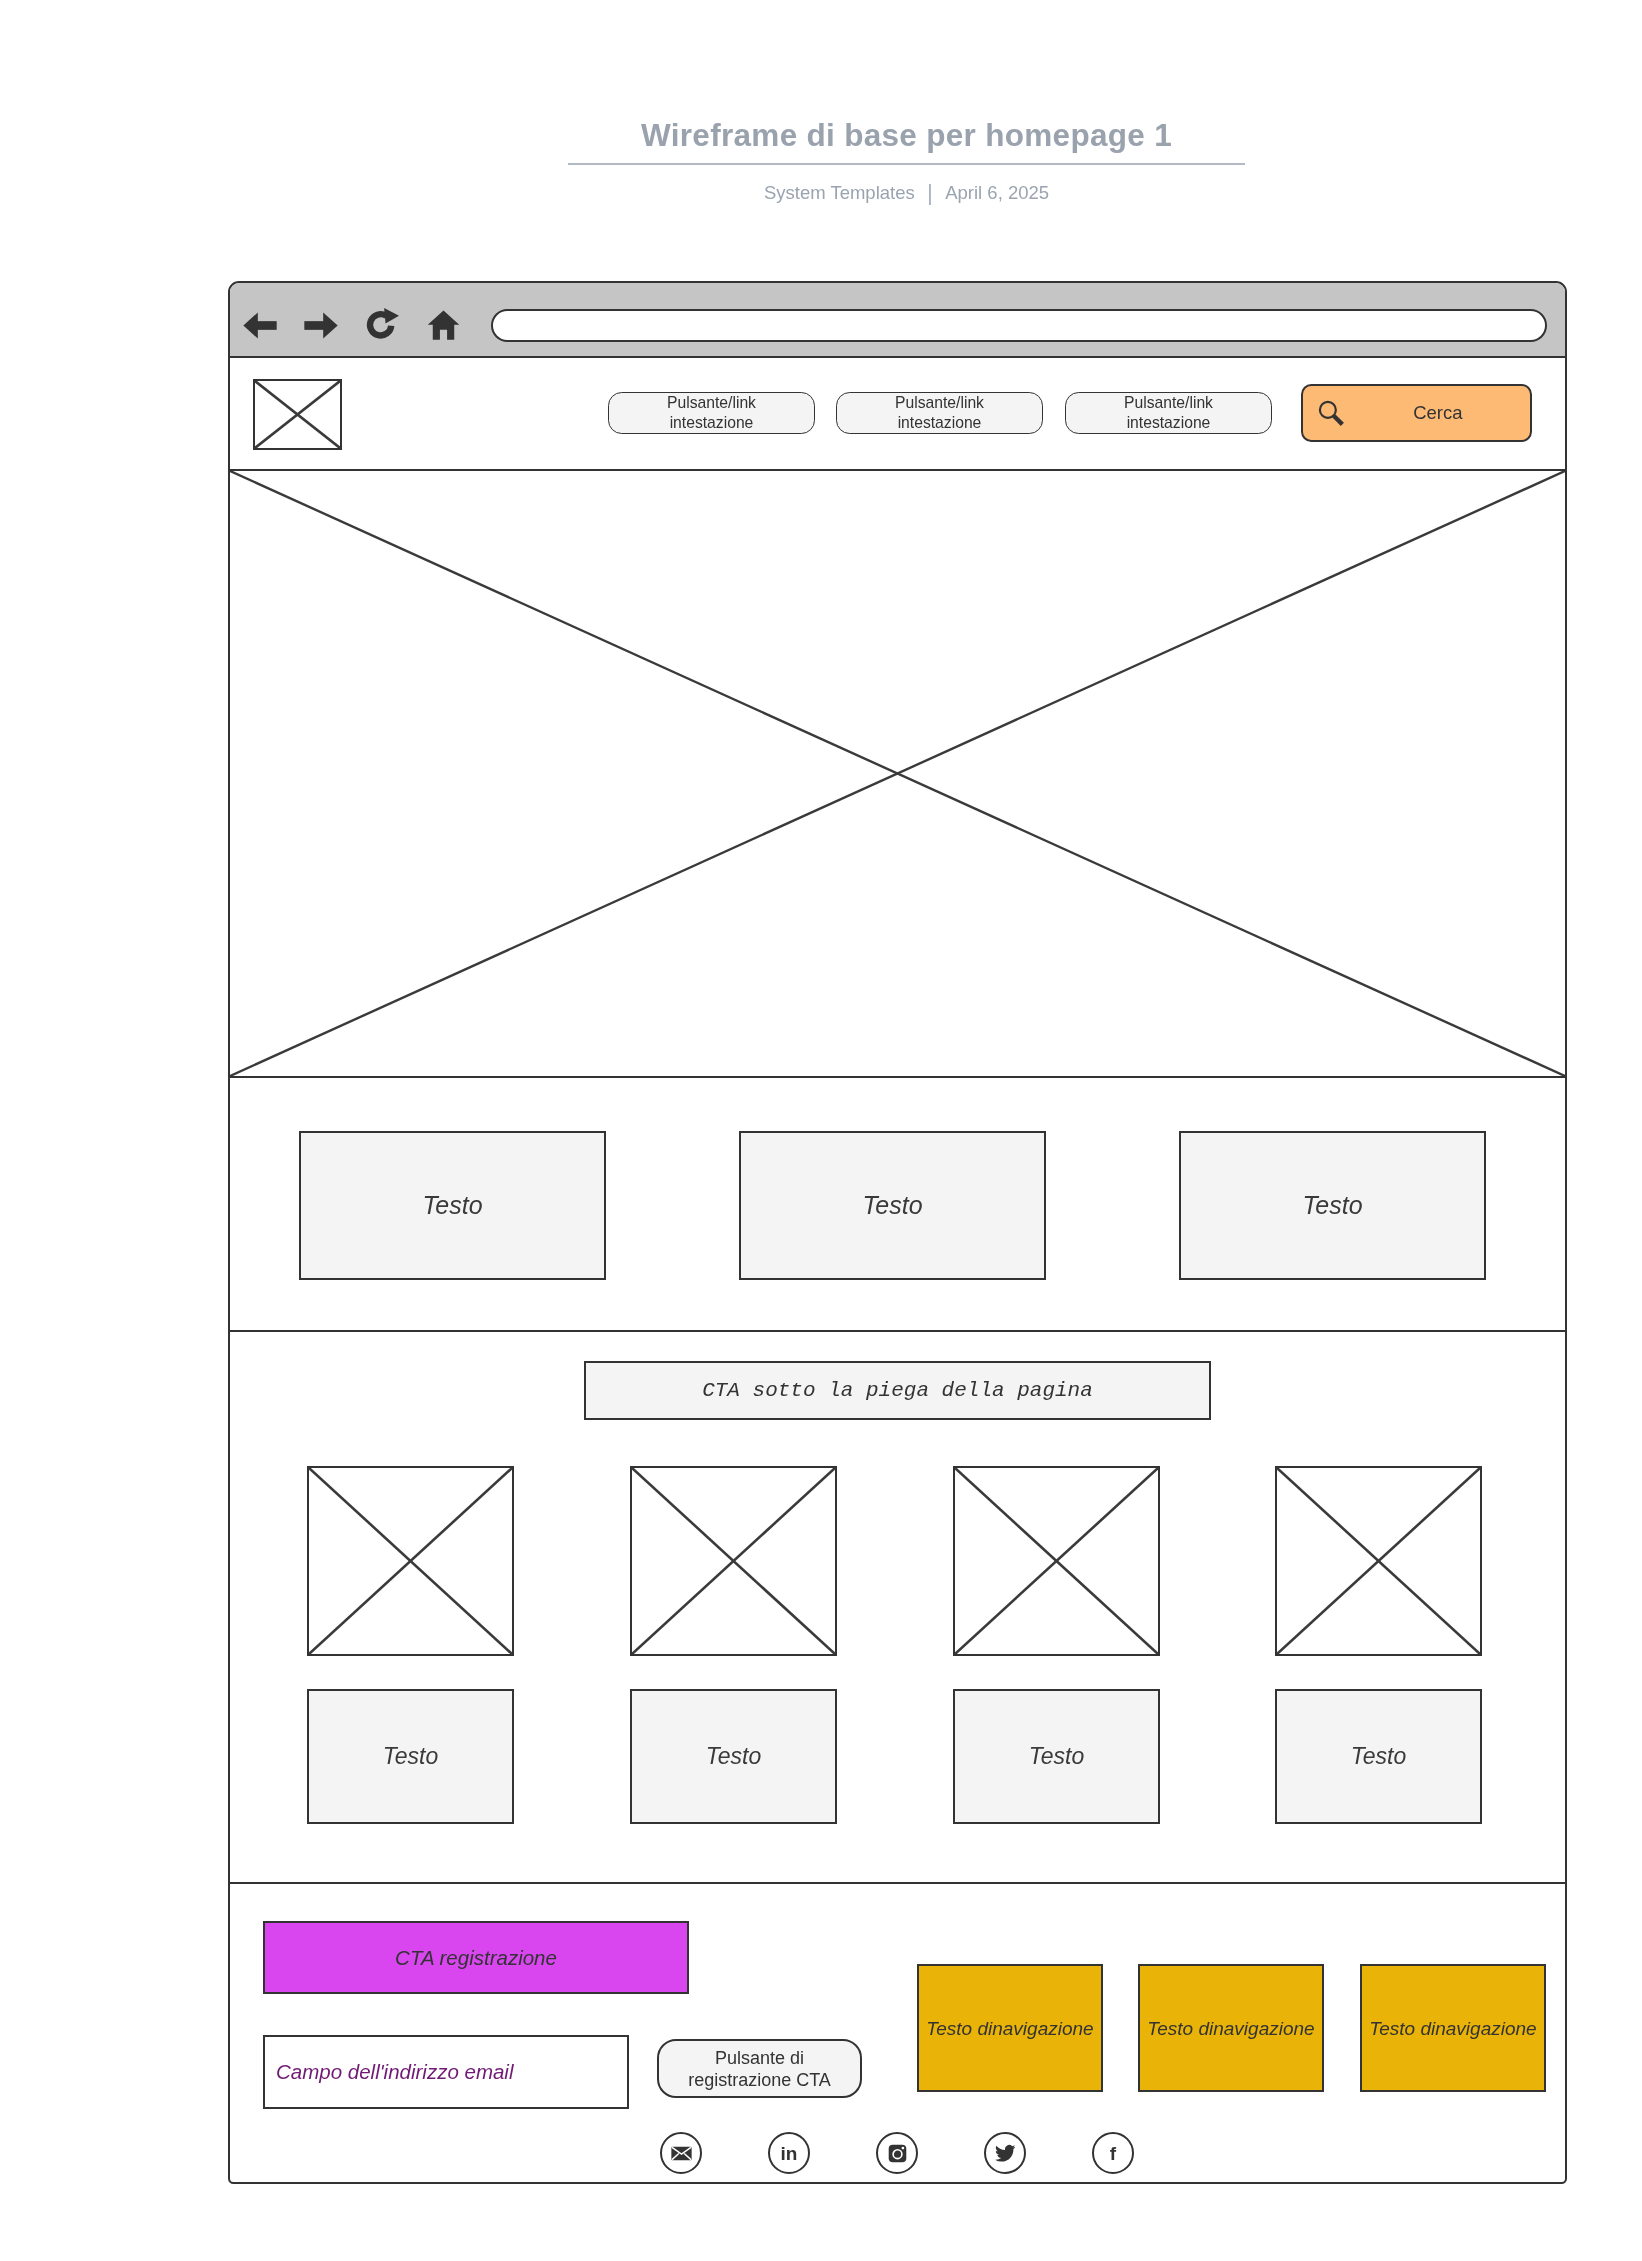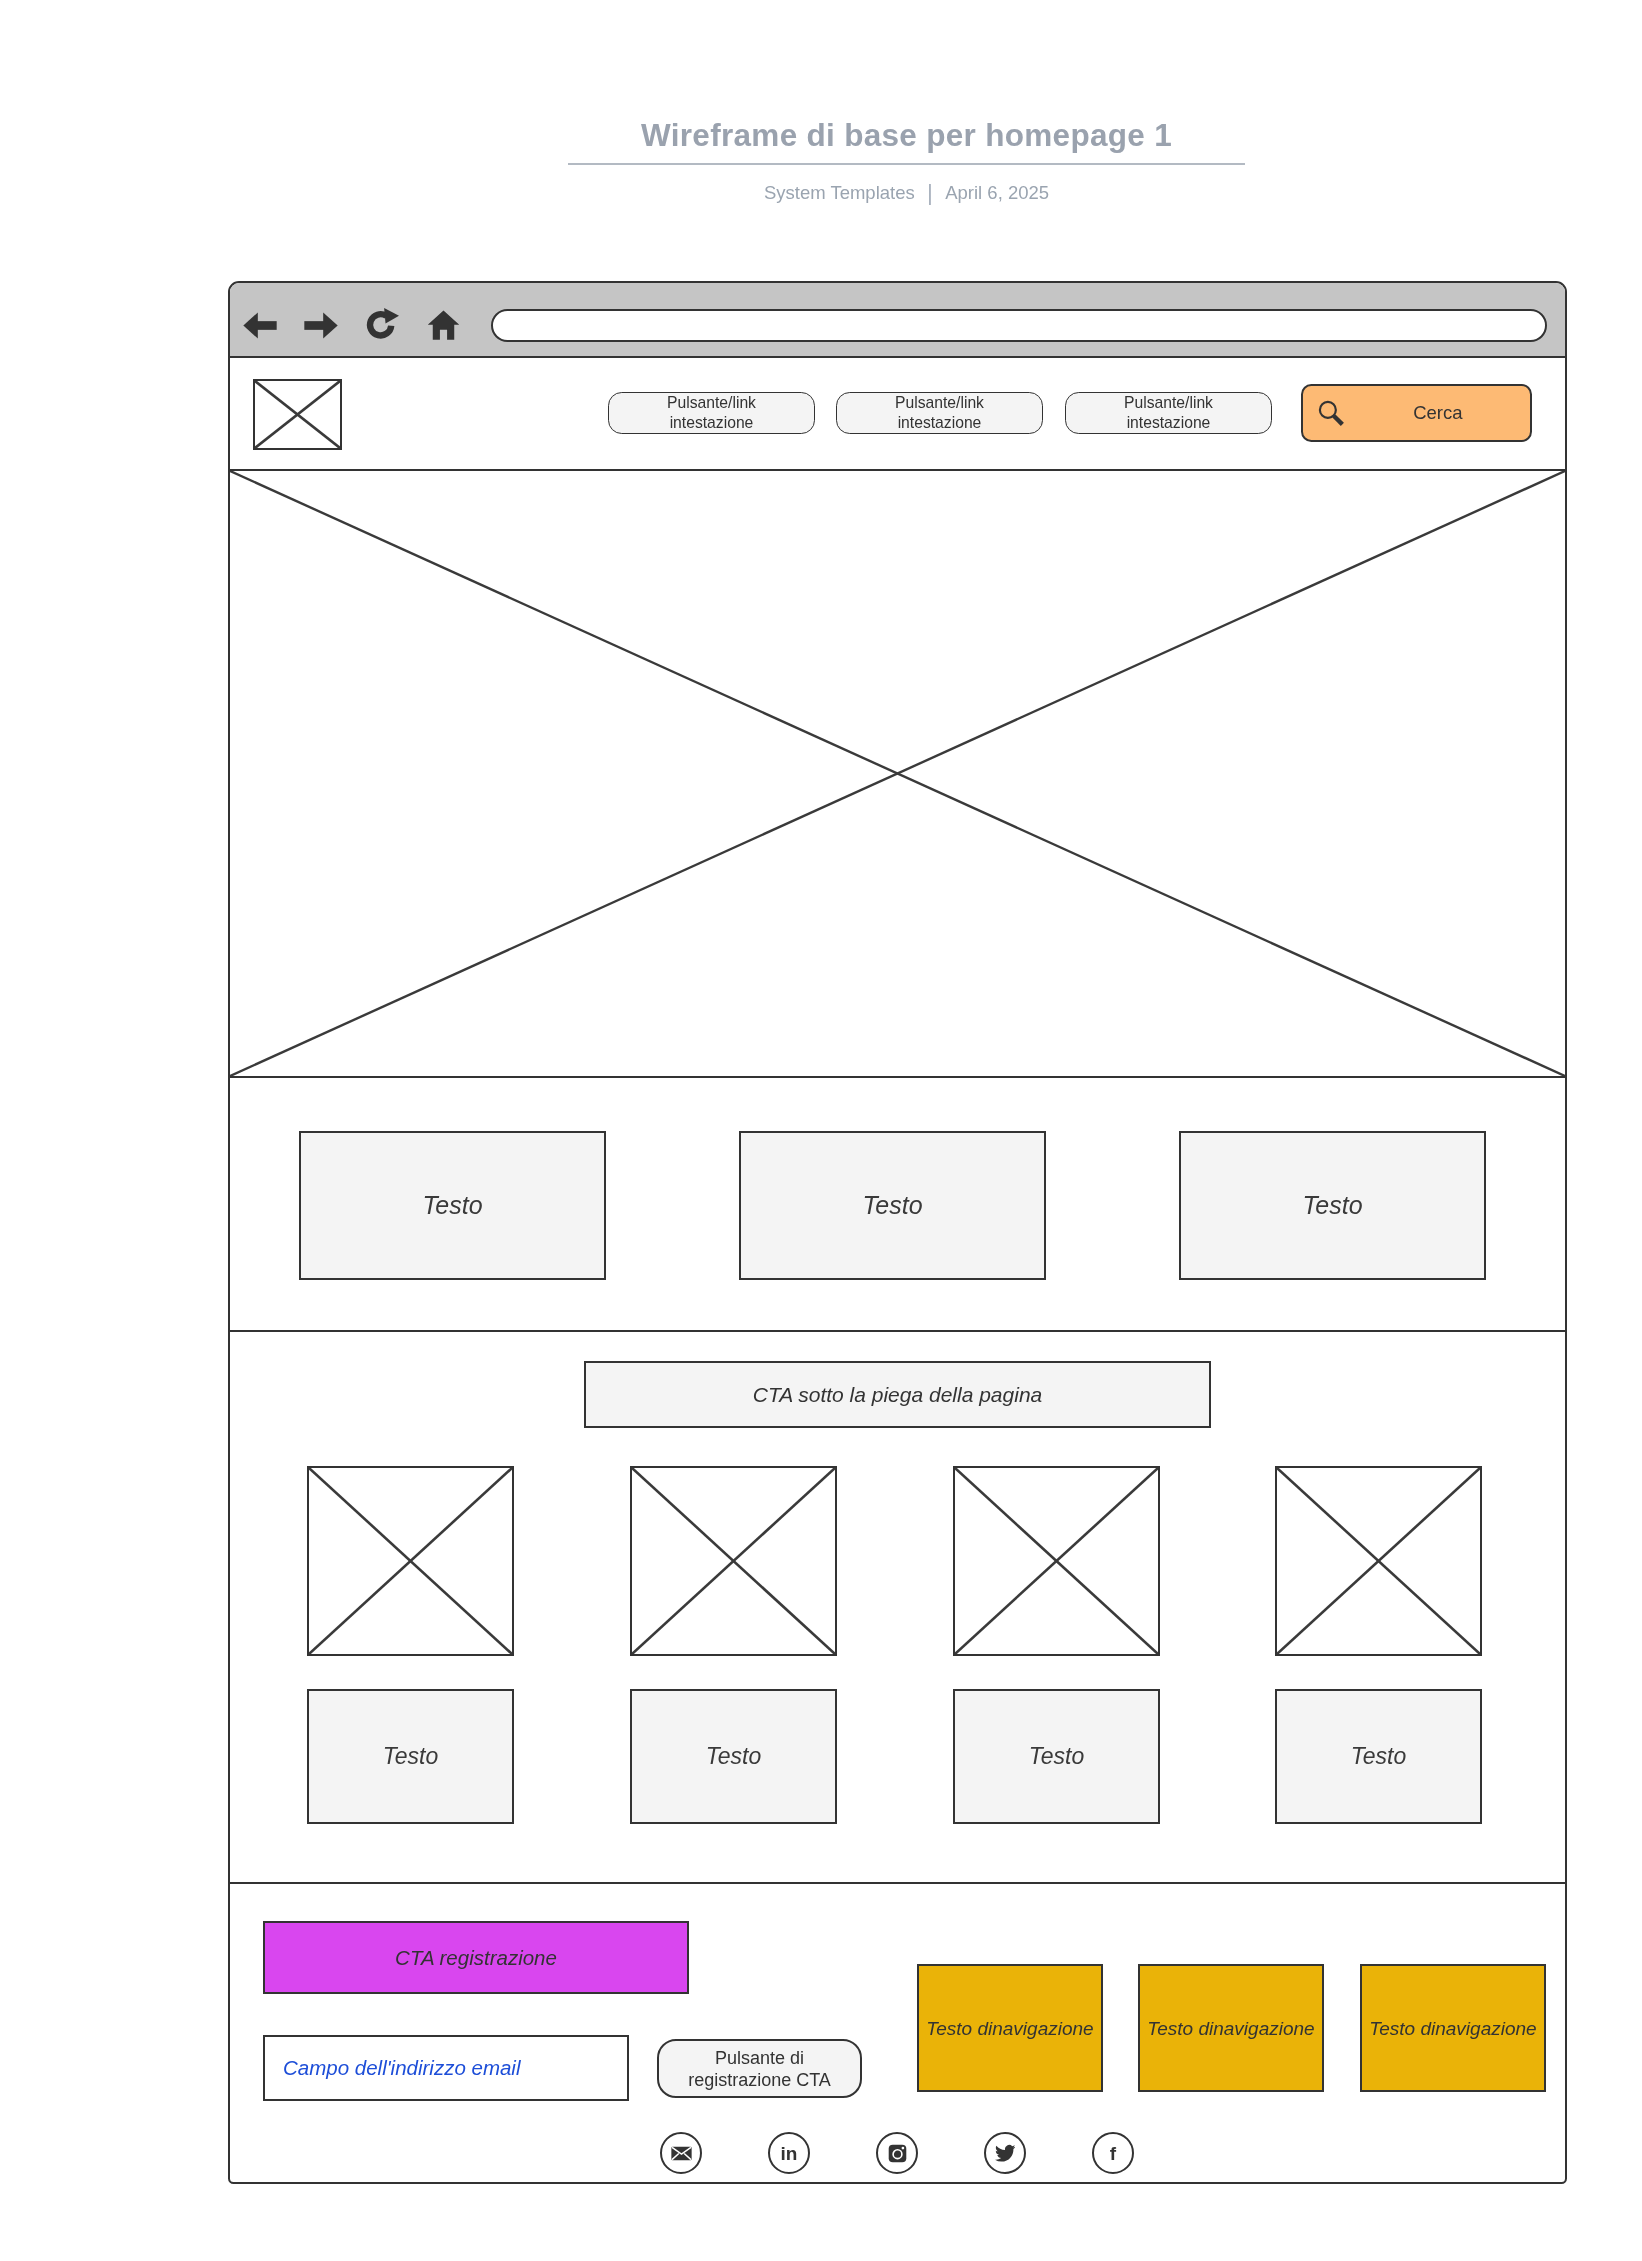--- a/index.html
+++ b/index.html
@@ -40,35 +40,35 @@
   
   .feature-box { position: absolute; top: 848px; width: 307px; height: 149px; background: #f4f4f4;
                  border: 2.1px solid #333; border-top-width: 2.7px; border-bottom-width: 2.7px;
                  display: flex; align-items: center; justify-content: center; font-style: italic; font-size: 25px; color: #3a3a3a; }
   .feature-box.f1 { left: 69px; } .feature-box.f2 { left: 509px; } .feature-box.f3 { left: 949px; }
 
   .divider { position: absolute; left: 0; right: 0; height: 0; border-top: 2.1px solid #333; }
   .divider.d1 { top: 1047px; } .divider.d2 { top: 1599px; }
 
   
-  .cta-box { position: absolute; left: 354px; top: 1078px; width: 627px; height: 67px; background: #f4f4f4;
+  .cta-box { position: absolute; left: 354px; top: 1078px; width: 627px; height: 59px; background: #f4f4f4;
              border: 2.1px solid #333; border-top-width: 2.7px; display: flex; align-items: center; justify-content: center;
-             font-style: italic; font-size: 21px; color: #333; }
+             font-style: italic; font-size: 21px; color: #333; font-family: Liberation Mono, monospace; }
   .card-img { position: absolute; top: 1183px; width: 207px; height: 190px; border: 2.1px solid #333; background: #fff; }
   .card-label { position: absolute; top: 1406px; width: 207px; height: 135px; background: #f4f4f4; border: 2.1px solid #333;
                 display: flex; align-items: center; justify-content: center; font-style: italic; font-size: 23px; color: #3a3a3a; }
   .c1 { left: 77px; } .c2 { left: 400px; } .c3 { left: 723px; } .c4 { left: 1045px; }
 
   
   .footer-cta { position: absolute; left: 33px; top: 1638px; width: 426px; height: 73px; background: #d946ef;
                 border: 2.1px solid #333; display: flex; align-items: center; justify-content: center;
                 font-style: italic; font-size: 20.5px; color: #333; }
-  .email-field { position: absolute; left: 33px; top: 1752px; width: 366px; height: 66px; background: #fff;
-                 border: 2.1px solid #333; display: flex; align-items: center; padding-left: 18px;
-                 font-style: italic; font-size: 20.5px; color: #1d4ed8; }
+  .email-field { position: absolute; left: 33px; top: 1752px; width: 366px; height: 74px; background: #fff;
+                 border: 2.1px solid #333; display: flex; align-items: center; padding-left: 11px;
+                 font-style: italic; font-size: 20.5px; color: #701a75; }
   .submit-btn { position: absolute; left: 427px; top: 1756px; width: 205px; height: 59px; background: #f4f4f4;
                 border: 2.1px solid #333; border-radius: 19px; display: flex; flex-direction: column; align-items: center;
                 justify-content: center; font-size: 18px; line-height: 22px; color: #333; }
   .fnav-box { position: absolute; top: 1681px; width: 186px; height: 128px; background: #eab308; border: 2.1px solid #333;
               display: flex; flex-direction: row; align-items: center; justify-content: center;
               font-style: italic; font-size: 19px; line-height: 27px; color: #333; }
   .fnav-box.n1 { left: 687px; } .fnav-box.n2 { left: 908px; } .fnav-box.n3 { left: 1130px; }
 
   .social-circle { position: absolute; top: 1849px; width: 42px; height: 42px; border: 2.7px solid #333; border-radius: 50%;
                    background: #fff; display: flex; align-items: center; justify-content: center; }

